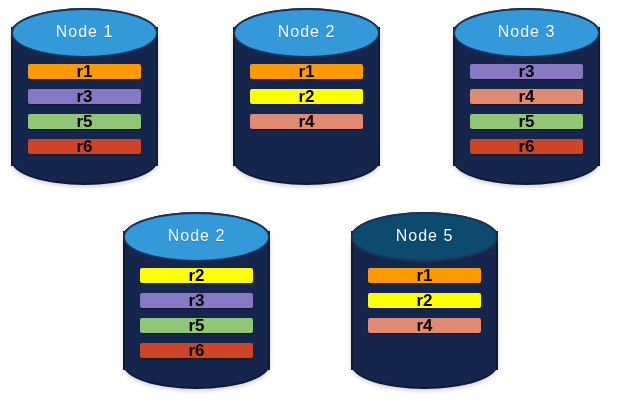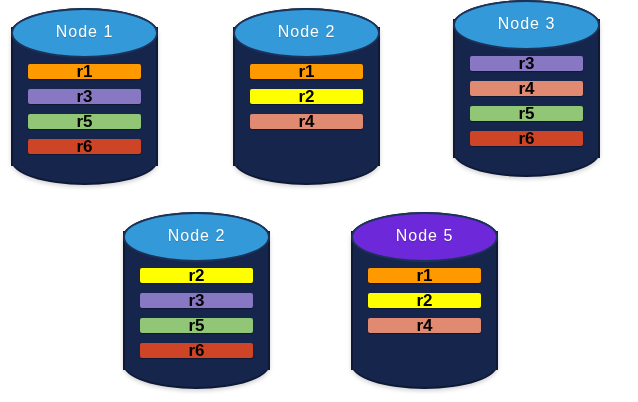--- a/index.html
+++ b/index.html
@@ -145,21 +145,21 @@
           <span class="replica-label" style="color: rgb(0, 0, 0);">r1</span>
         </div>
         <div class="replica" style="background: rgb(255, 255, 0);">
           <span class="replica-label" style="color: rgb(0, 0, 0);">r2</span>
         </div>
         <div class="replica" style="background: rgb(224, 138, 114);">
           <span class="replica-label" style="color: rgb(0, 0, 0);">r4</span>
         </div>
       </div>
     </div>
-    <div class="node" style="left: 453px; top: 0; width: 147px; height: 177px;">
+    <div class="node" style="left: 453px; top: 8px; width: 147px; height: 177px;">
       <div class="cyl-body" style="background: rgb(22, 37, 76);"></div>
       <div class="cyl-mid" style="background: rgb(22, 37, 76);"></div>
       <div class="cyl-top" style="background: rgb(51, 153, 216);">
         <span class="node-title" style="color: rgb(255, 255, 255);">Node  3</span>
       </div>
       <div class="replica-stack" style="top: 56px;">
         <div class="replica" style="background: rgb(136, 120, 195);">
           <span class="replica-label" style="color: rgb(0, 0, 0);">r3</span>
         </div>
         <div class="replica" style="background: rgb(224, 138, 114);">
@@ -190,21 +190,21 @@
           <span class="replica-label" style="color: rgb(0, 0, 0);">r5</span>
         </div>
         <div class="replica" style="background: rgb(206, 68, 38);">
           <span class="replica-label" style="color: rgb(0, 0, 0);">r6</span>
         </div>
       </div>
     </div>
     <div class="node" style="left: 351px; top: 212px; width: 147px; height: 177px;">
       <div class="cyl-body" style="background: rgb(22, 37, 76);"></div>
       <div class="cyl-mid" style="background: rgb(22, 37, 76);"></div>
-      <div class="cyl-top" style="background: #6d28d9;">
+      <div class="cyl-top" style="background: #0c4a6e;">
         <span class="node-title" style="color: rgb(255, 255, 255);">Node  5</span>
       </div>
       <div class="replica-stack" style="top: 56px;">
         <div class="replica" style="background: rgb(255, 153, 0);">
           <span class="replica-label" style="color: rgb(0, 0, 0);">r1</span>
         </div>
         <div class="replica" style="background: rgb(255, 255, 0);">
           <span class="replica-label" style="color: rgb(0, 0, 0);">r2</span>
         </div>
         <div class="replica" style="background: rgb(224, 138, 114);">

